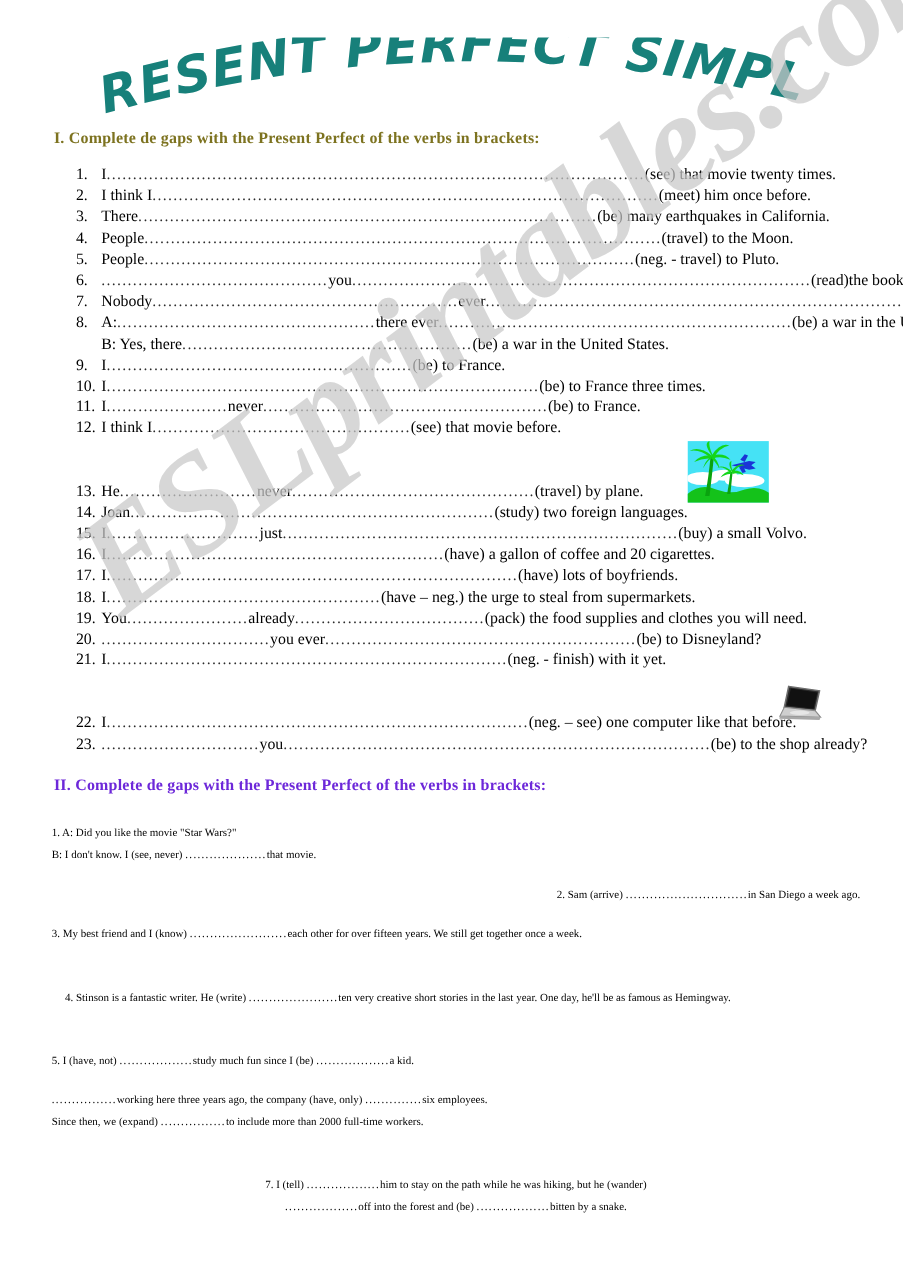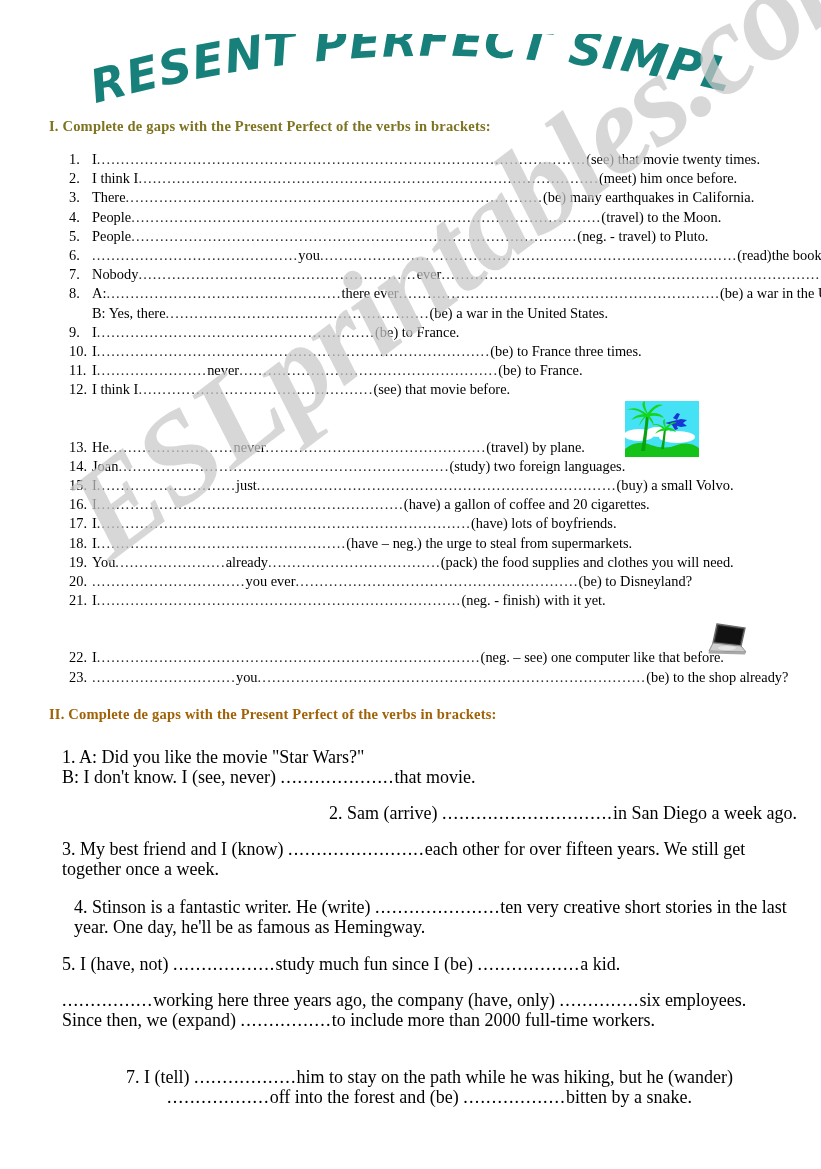--- a/index.html
+++ b/index.html
@@ -118,23 +118,23 @@
     flex: 0 0 auto;
     overflow: hidden;
     white-space: nowrap;
     letter-spacing: 1.2px;
     color: #2b2b2b;
   }
 
   
   .para {
     position: absolute;
-    left: 62px;
+    left: 47px;
     width: 735px;
-    font-size: 18px;
+    font-size: 10px;
     line-height: 19.6px;
     text-align: left;
   }
   .para .dots { letter-spacing: 1.2px; }
 
   
   #island-clipart {
     position: absolute;
     left: 625px;
     top: 401px;
@@ -381,21 +381,21 @@
         <span class="exbody">
           <span class="t"></span>
           <span class="gap">..............................</span>
           <span class="t"> you </span>
           <span class="gap">.................................................................................</span>
           <span class="t"> (be) to the shop already?</span>
         </span>
       </div>
     </div>
 
-  <div class="section-heading" id="heading-2" style="color: #a16207; font-family: Liberation Serif, serif;">II. Complete de gaps with the Present Perfect of the verbs in brackets:</div>
+  <div class="section-heading" id="heading-2" style="color: #6d28d9; font-family: Liberation Serif, serif;">II. Complete de gaps with the Present Perfect of the verbs in brackets:</div>
 
   <div class="para" id="p2-q1" style="top:748px;">
     <div>1. A: Did you like the movie "Star Wars?"</div>
     <div><span>B: I don't know. I (see, never) </span><span class="dots">....................</span><span>that movie.</span></div>
   </div>
 
   <div class="para" id="p2-q2" style="top:804px;text-align:right;">
     <div><span>2. Sam (arrive) </span><span class="dots">..............................</span><span>in San Diego a week ago.</span></div>
   </div>
 

